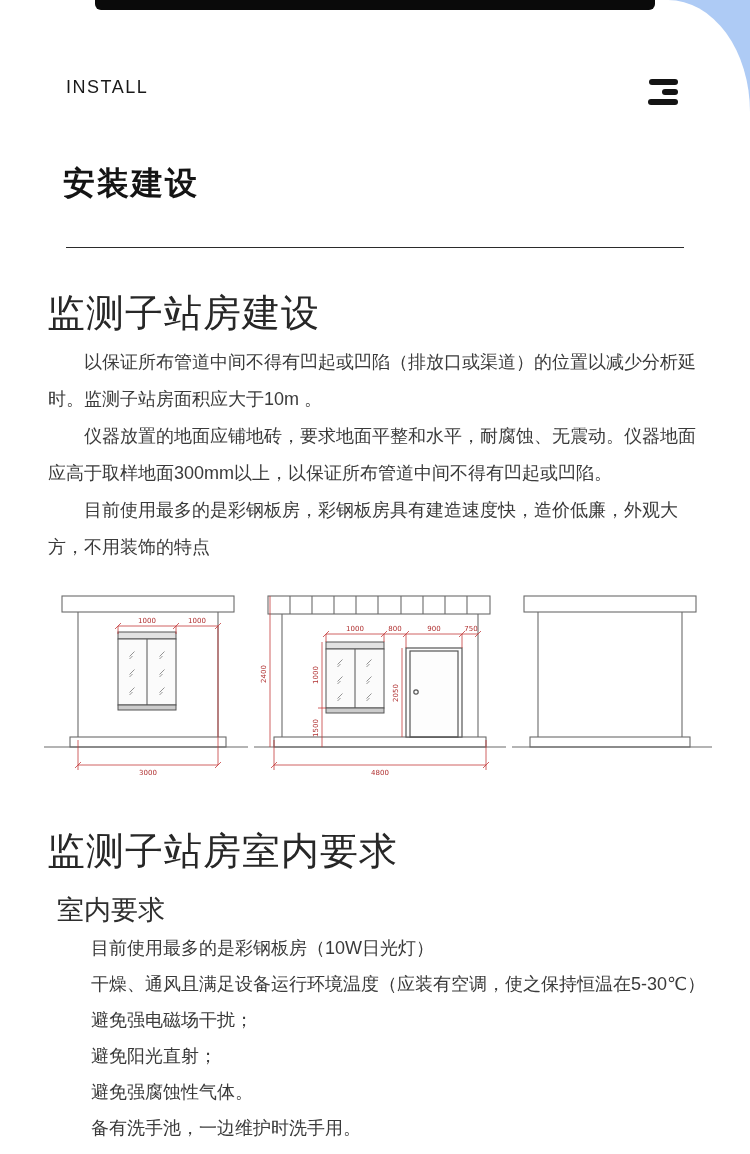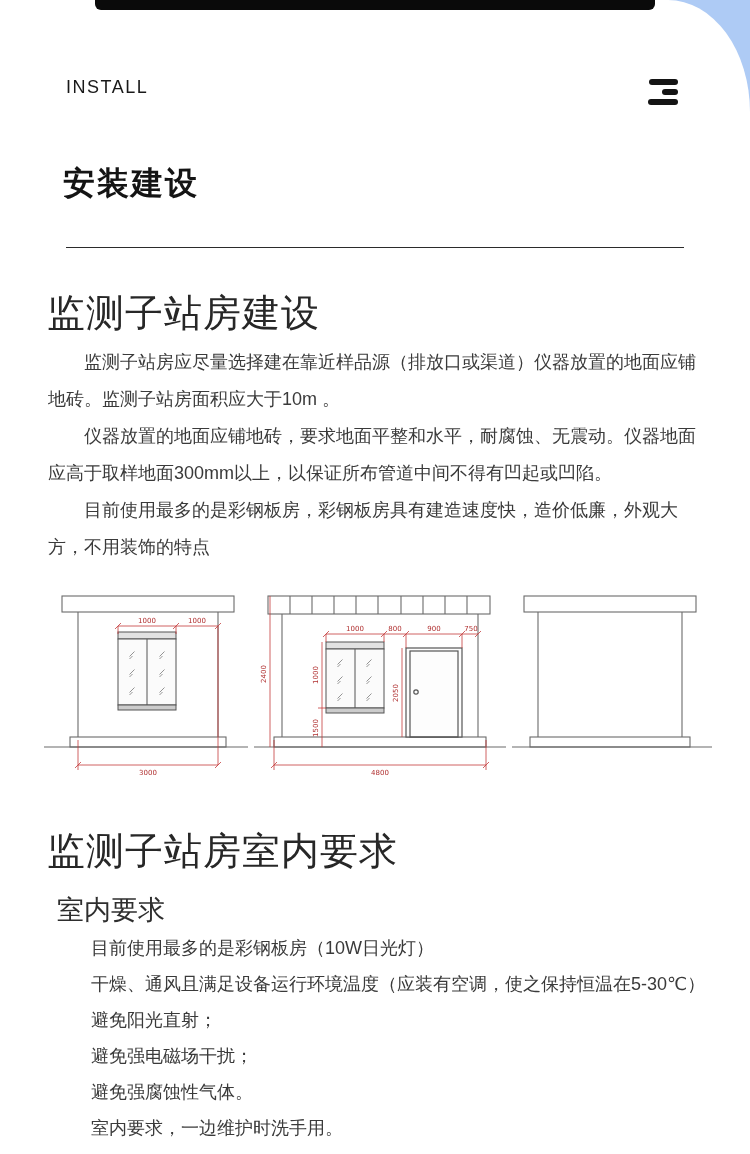--- a/index.html
+++ b/index.html
@@ -53,21 +53,21 @@
     <span class="bar b3"></span>
   </button>
 </header>
 
 <h1 class="page-title">安装建设</h1>
 <div class="title-divider"></div>
 
 <section>
   <h2 class="sec1-h">监测子站房建设</h2>
   <div class="paras">
-    <p>监测子站房应尽量选择建在靠近样品源（排放口或渠道）仪器放置的地面应铺地砖。监测子站房面积应大于10m 。</p>
+    <p>以保证所布管道中间不得有凹起或凹陷（排放口或渠道）的位置以减少分析延时。监测子站房面积应大于10m 。</p>
     <p>仪器放置的地面应铺地砖，要求地面平整和水平，耐腐蚀、无震动。仪器地面应高于取样地面300mm以上，以保证所布管道中间不得有凹起或凹陷。</p>
     <p>目前使用最多的是彩钢板房，彩钢板房具有建造速度快，造价低廉，外观大方，不用装饰的特点</p>
   </div>
 
   <div class="drawings">
     <svg width="670" height="200" viewBox="0 0 670 200">
       <defs>
         <g id="gm" stroke="#7a7a7a" stroke-width="0.8">
           <line x1="-2.5" y1="2.5" x2="2.5" y2="-2.5"></line>
           <line x1="-2.5" y1="5" x2="0.5" y2="2"></line>
@@ -182,18 +182,18 @@
     </svg>
   </div>
 </section>
 
 <section>
   <h2 class="sec2-h">监测子站房室内要求</h2>
   <h3 class="sec2-sub">室内要求</h3>
   <ul class="req-list">
     <li>目前使用最多的是彩钢板房（10W日光灯）</li>
     <li>干燥、通风且满足设备运行环境温度（应装有空调，使之保持恒温在5-30℃）</li>
+    <li>避免强电磁场干扰；</li>
     <li>避免阳光直射；</li>
-    <li>避免强电磁场干扰；</li>
     <li>避免强腐蚀性气体。</li>
-    <li>室内要求，一边维护时洗手用。</li>
+    <li>备有洗手池，一边维护时洗手用。</li>
   </ul>
 </section>
 
 </body></html>

